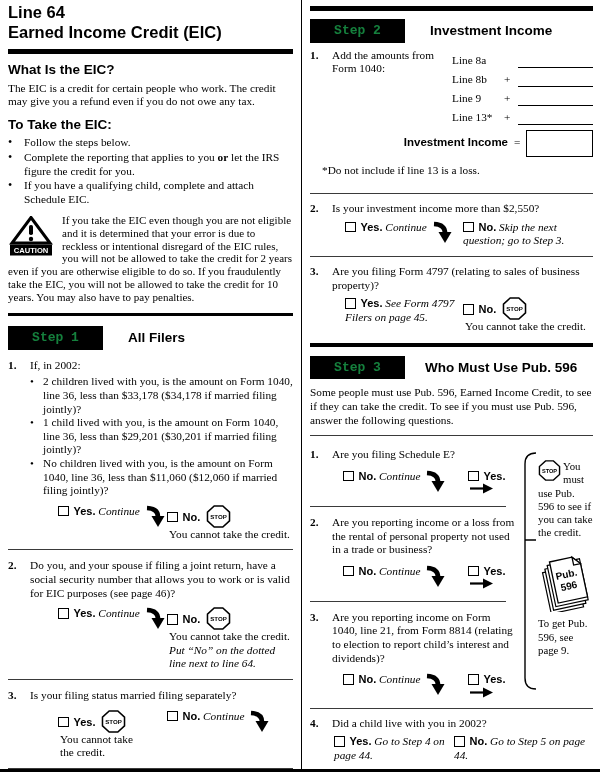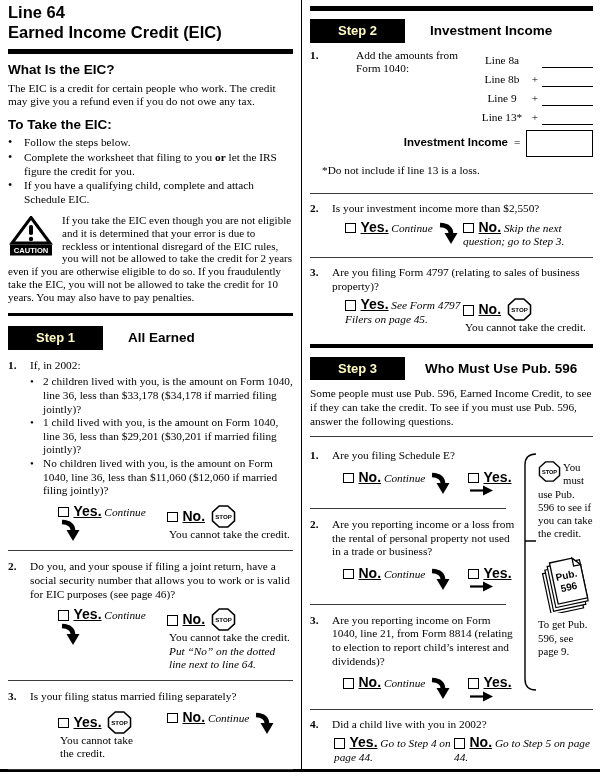--- a/index.html
+++ b/index.html
@@ -25,49 +25,49 @@
 
   .bullets { margin:2px 0 6px 0; }
   .bullet { display:flex; margin-bottom:1px; }
   .bullet .bm { width:16px; font-size:12px; }
   .bullet .bt { flex:1; }
 
   .caution { margin-top:8px; line-height:12.7px; font-size:11px; }
   .caution svg { float:left; margin:2px 8px 2px 0; }
 
   .step-head { display:flex; align-items:center; margin:9px 0 6px 0; }
-  .step-badge { background:#000; color:#fef9c3; font-family:Liberation Sans, sans-serif; font-weight:bold;
+  .step-badge { background:#000; color:#15803d; font-family:Liberation Mono, monospace; font-weight:bold;
     font-size:13px; padding:5px 0; width:95px; text-align:center; }
   .step-title { font-family:"Liberation Sans", sans-serif; font-weight:bold; font-size:13.5px; margin-left:25px; }
 
   .q { display:flex; margin-top:9px; }
   .qn { width:22px; font-weight:bold; }
   .qb { flex:1; }
 
   .qbullets { margin-top:3px; }
   .qbullet { display:flex; }
   .qbullet .bm { width:13px; font-size:11px; }
   .qbullet .bt { flex:1; }
 
   .ans-row { display:flex; margin-top:7px; }
   .ans { }
   .cb { display:inline-block; width:10.5px; height:10.5px; border:1.1px solid #000; background:#fff;
         margin-right:5px; vertical-align:-1.5px; }
-  .lbl { font-family:"Liberation Sans", sans-serif; font-weight:bold; font-size:14px;text-decoration:underline; }
+  .lbl { font-family:"Liberation Sans", sans-serif; font-weight:bold; font-size:11px; }
   .instr { font-style:italic; }
   .ans-sub { margin-left:2px; }
   .arrow-dn { vertical-align:-13px; margin-left:3px; }
   .stop-ic { vertical-align:-7px; margin-left:3px; }
   .arrow-rt { vertical-align:-1px; margin-left:2px; }
 
   
-  .inv-wrap { display:flex;margin-left:24px; }
+  .inv-wrap { display:flex; }
   .inv-left { width:120px; }
   .inv-table { flex:1; }
-  .inv-row { display:flex; align-items:flex-end; height:19px;text-align:center; }
+  .inv-row { display:flex; align-items:flex-end; height:19px; }
   .inv-label { width:52px; }
   .inv-op { width:14px; }
   .inv-line { flex:1; border-bottom:1px solid #000; height:13px; }
   .inv-total { display:flex; align-items:center; margin-top:5px; }
   .inv-total .tl { flex:1; text-align:right; font-family:"Liberation Sans", sans-serif; font-weight:bold; font-size:11.5px; padding-right:6px; }
   .inv-total .top { width:12px; }
   .inv-box { width:67px; height:27px; border:1.2px solid #000; }
   .footnote { margin:7px 0 16px 12px; }
 
   
@@ -96,21 +96,21 @@
     <div class="para">The EIC is a credit for certain people who work. The credit may give you a refund even if you do not owe any tax.</div>
 
     <div class="h2">To Take the EIC:</div>
     <div class="bullets">
       <div class="bullet">
         <span class="bm">•</span>
         <span class="bt">Follow the steps below.</span>
       </div>
       <div class="bullet">
         <span class="bm">•</span>
-        <span class="bt"><span>Complete the worksheet that filing to you </span><b>or</b><span> let the IRS figure the credit for you.</span></span>
+        <span class="bt"><span>Complete the reporting that applies to you </span><b>or</b><span> let the IRS figure the credit for you.</span></span>
       </div>
       <div class="bullet">
         <span class="bm">•</span>
         <span class="bt">If you have a qualifying child, complete and attach Schedule EIC.</span>
       </div>
     </div>
 
     <div class="caution">
       <svg width="46" height="41" viewBox="0 0 46 41">
         <polygon points="23,1.5 42,27 4,27" fill="#fff" stroke="#000" stroke-width="3"></polygon>
@@ -119,21 +119,21 @@
         <rect x="2" y="28.5" width="42" height="11" fill="#000"></rect>
         <text x="23" y="37" text-anchor="middle" fill="#fff" font-family="Liberation Sans, sans-serif" font-size="7.6" font-weight="bold">CAUTION</text>
       </svg>
       <span>If you take the EIC even though you are not eligible and it is determined that your error is due to reckless or intentional disregard of the EIC rules, you will not be allowed to take the credit for 2 years even if you are otherwise eligible to do so. If you fraudulently take the EIC, you will not be allowed to take the credit for 10 years. You may also have to pay penalties.</span>
     </div>
 
     <div class="mid-rule" style="clear:both;"></div>
 
     <div class="step-head">
       <span class="step-badge">Step 1</span>
-      <span class="step-title">All Earned</span>
+      <span class="step-title">All Filers</span>
     </div>
 
     <div class="q">
       <span class="qn">1.</span>
       <div class="qb">
         <div>If, in 2002:</div>
         <div class="qbullets">
           <div class="qbullet">
               <span class="bm">•</span>
               <span class="bt">2 children lived with you, is the amount on Form 1040, line 36, less than $33,178 ($34,178 if married filing jointly)?</span>

